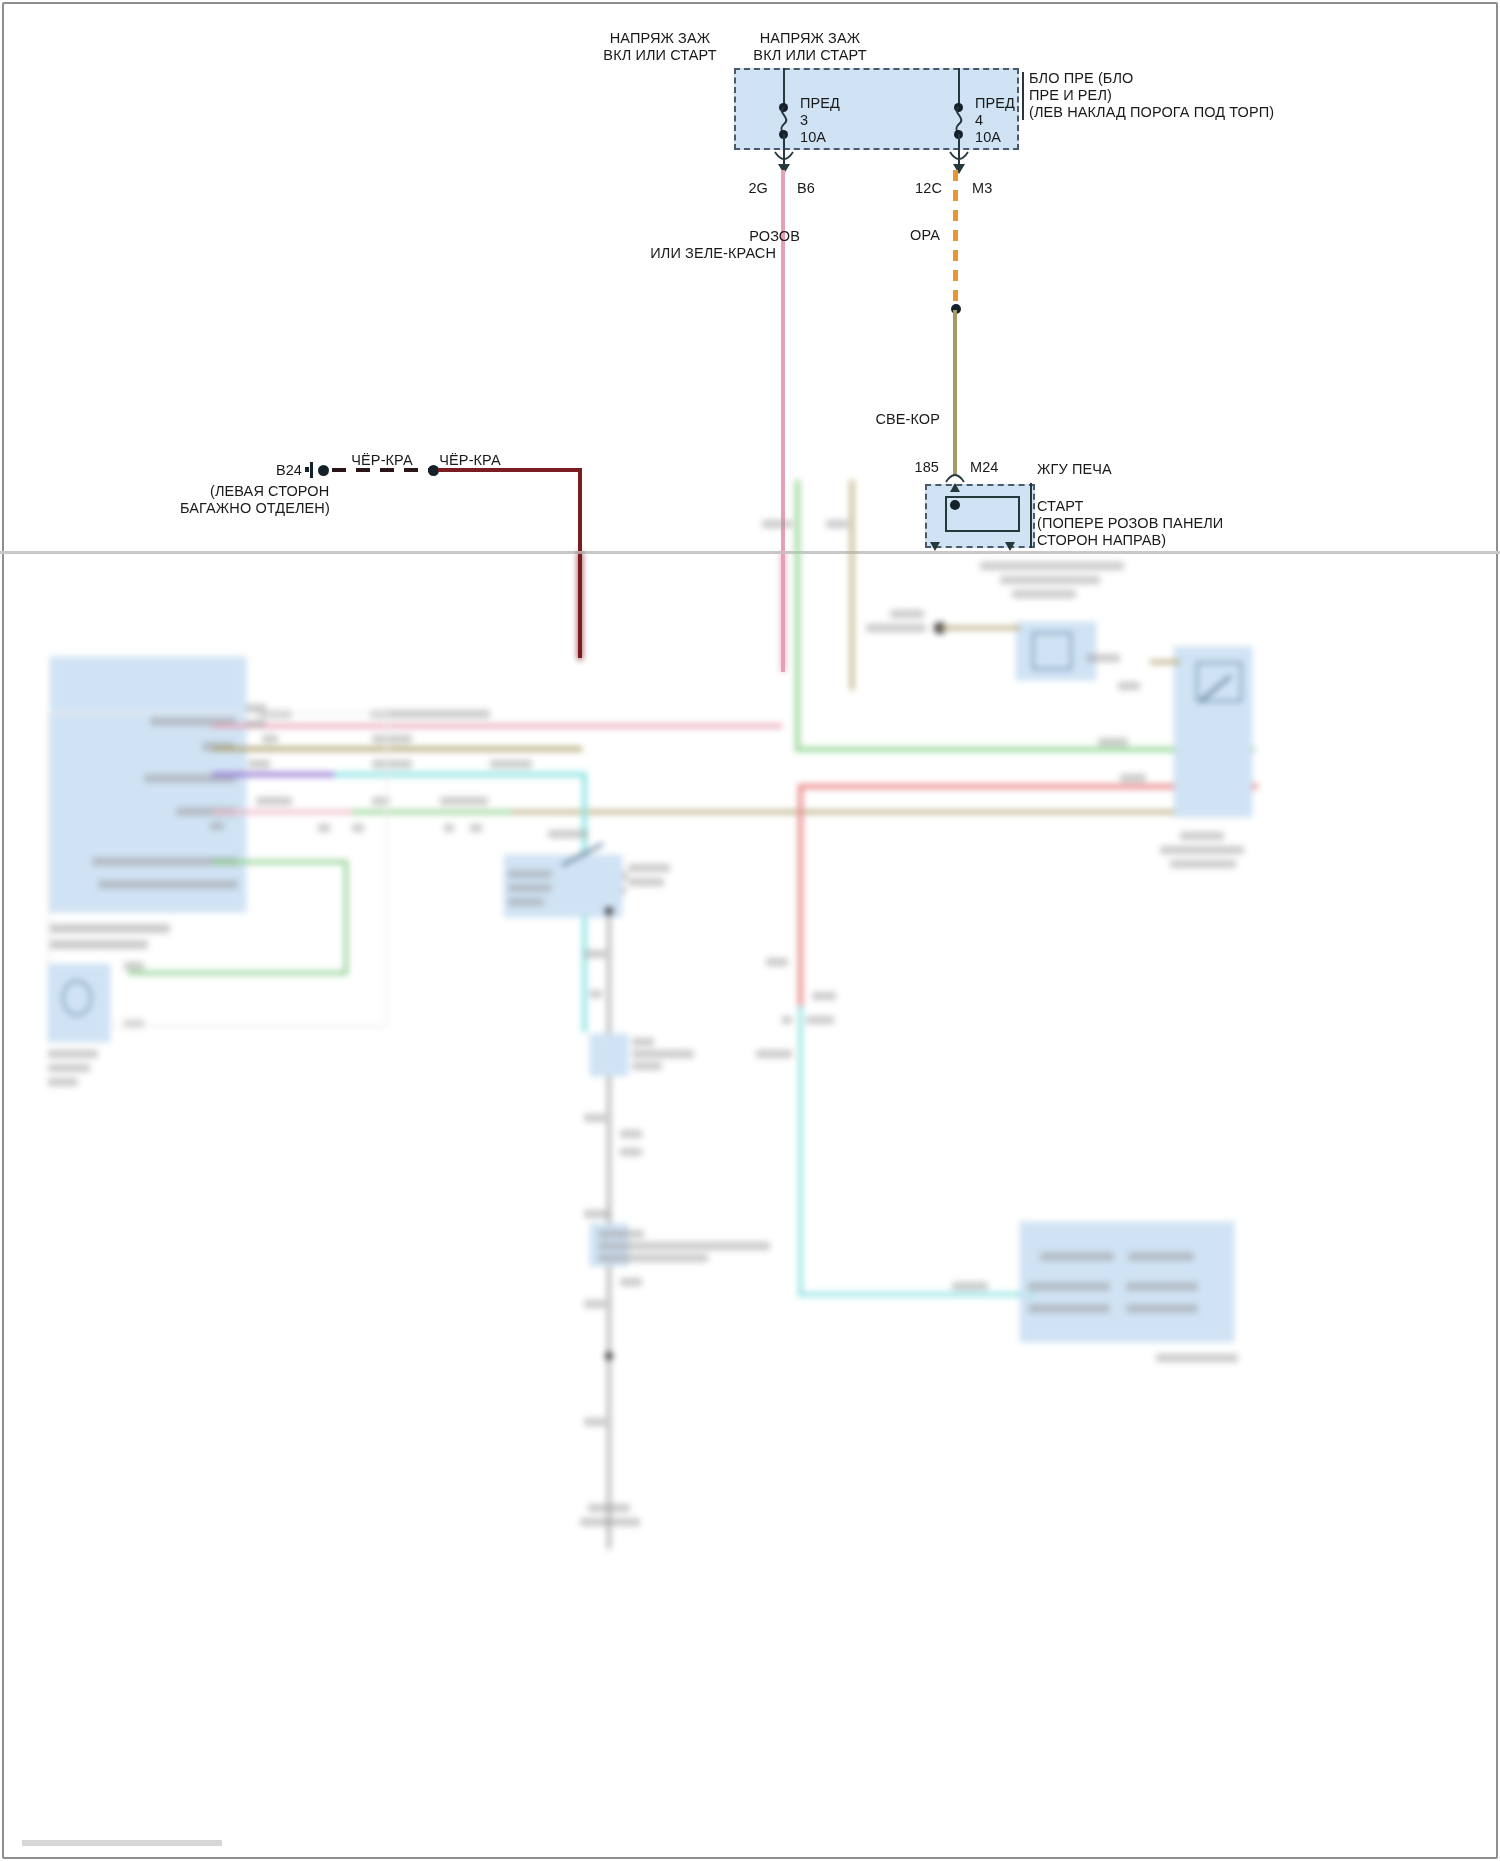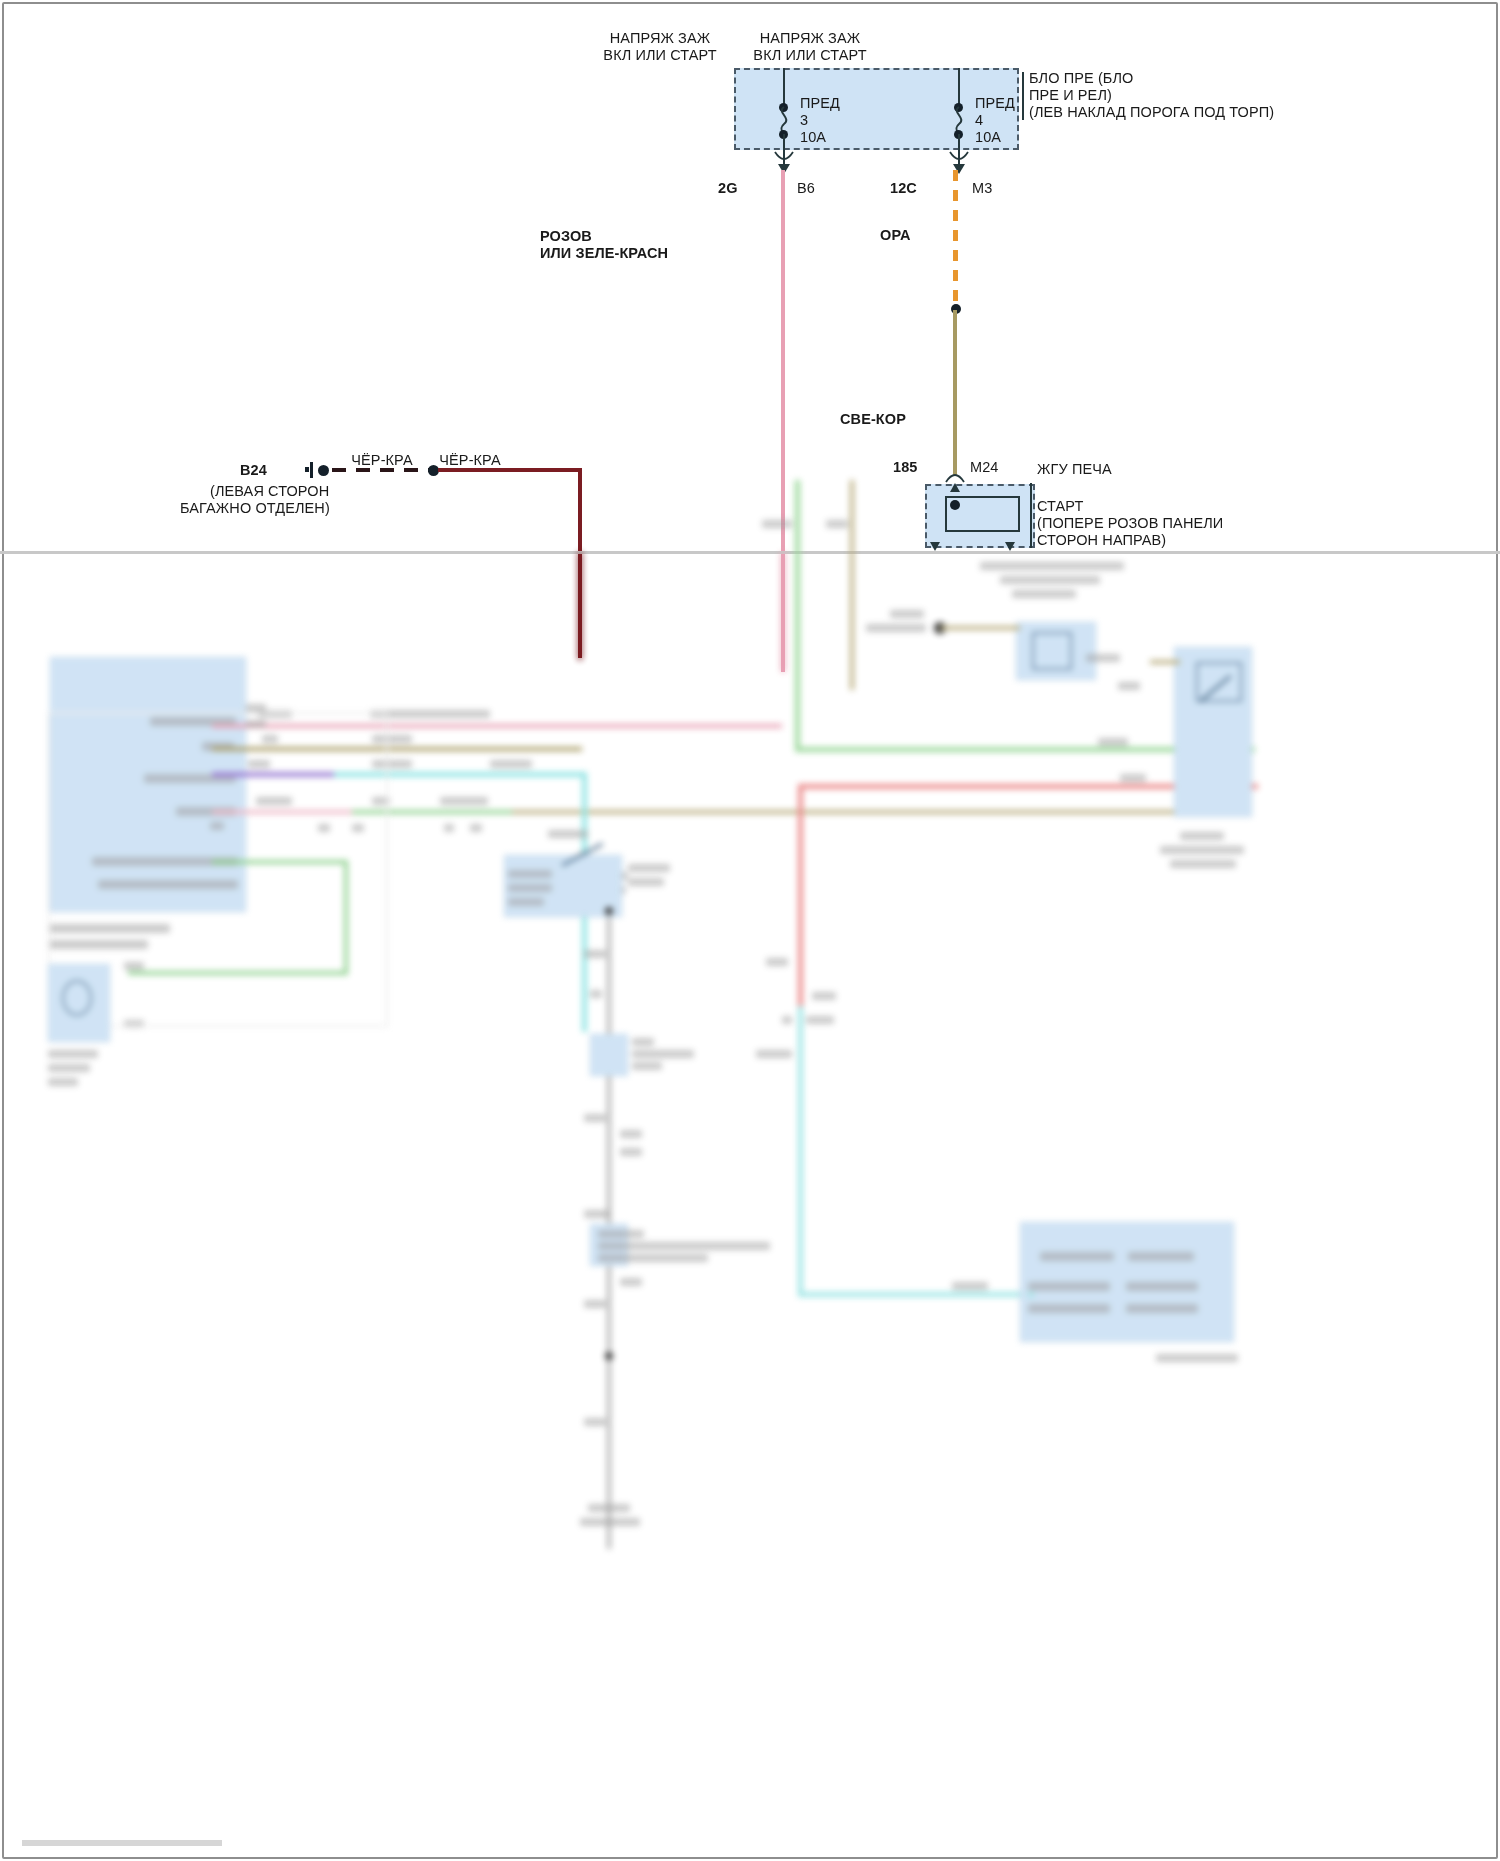--- a/index.html
+++ b/index.html
@@ -31,21 +31,21 @@
 
   .txt {
     position: absolute;
     font-size: 14.5px;
     color: #1a1a1a;
     line-height: 17px;
     white-space: pre;
     letter-spacing: 0.1px;
   }
   .txt.c { text-align: center; }
-  .txt.r { text-align: left; font-weight: bold; }
+  .txt.r { text-align: right; }
 
   .fusebox {
     position: absolute;
     background: #cfe3f5;
     border: 2px dashed #4a5a68;
   }
 
   .wire { position: absolute; }
 
   .vline { position:absolute; width:2px; background:#25383c; }
@@ -120,21 +120,21 @@
     <div class="txt" style="left:800px; top:129px;">10A</div>
 
     <svg style="position:absolute;left:773px;top:150px;" width="22" height="20" viewBox="0 0 22 20">
       <path d="M2 2 Q11 16 20 2" stroke="#25383c" stroke-width="1.8" fill="none"></path>
     </svg>
     <div class="txt r" style="left:718px; top:180px; width:50px;">2G</div>
     <div class="txt" style="left:797px; top:180px;">B6</div>
 
     <div class="wire" style="left:781px; top:170px; width:4px; height:502px; background:#e8a0b4;"></div>
 
-    <div class="txt r" style="left:540px; top:228px; width:236px;">РОЗОВ</div>
+    <div class="txt r" style="left:564px; top:228px; width:236px;">РОЗОВ</div>
     <div class="txt r" style="left:540px; top:245px; width:236px;">ИЛИ ЗЕЛЕ-КРАСН</div>
 
     <div class="vline" style="left:958px; top:68px; width:2px; height:39px;"></div>
     <div class="dot" style="left:954px; top:103px;"></div>
     <svg class="fuse-svg" style="left:945px; top:106px;" width="26" height="30" viewBox="0 0 26 30">
       <path d="M14 1 C 6 6, 22 12, 14 18 C 8 23, 14 27, 14 29" stroke="#25383c" stroke-width="2" fill="none"></path>
     </svg>
     <div class="dot" style="left:954px; top:130px;"></div>
     <div class="vline" style="left:958px; top:134px; width:2px; height:35px;"></div>
     <svg style="position:absolute;left:950px;top:160px;" width="18" height="16" viewBox="0 0 18 16">

